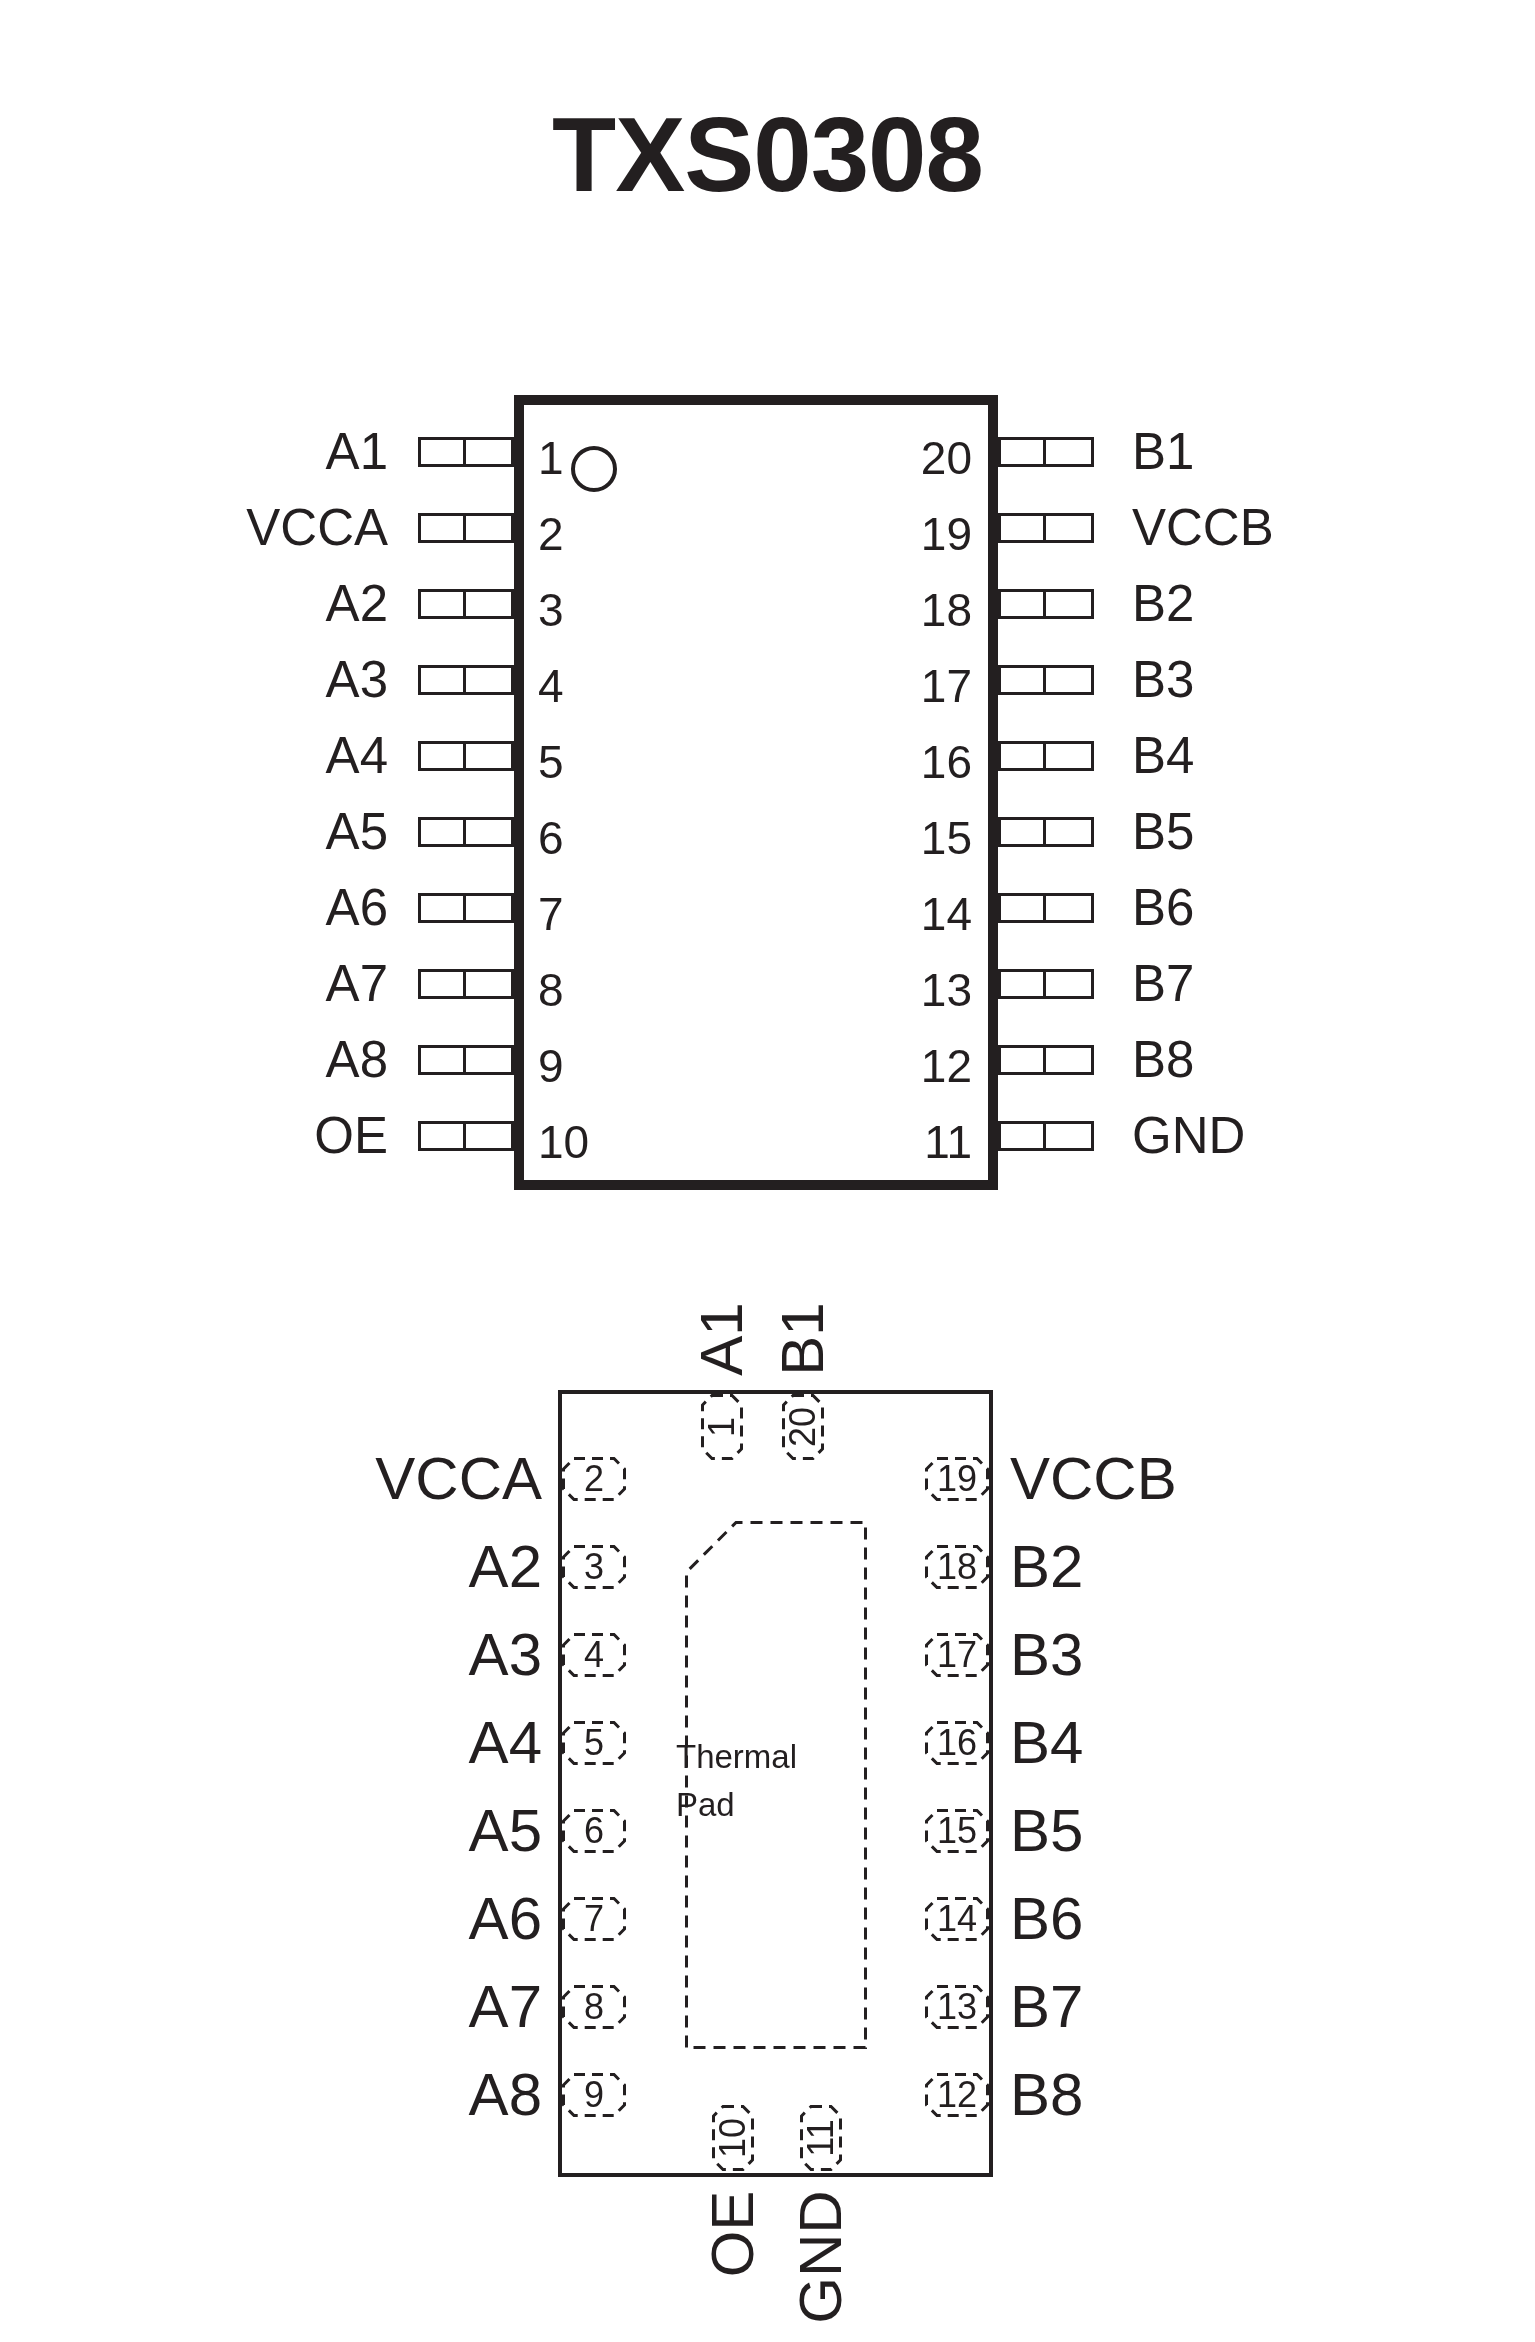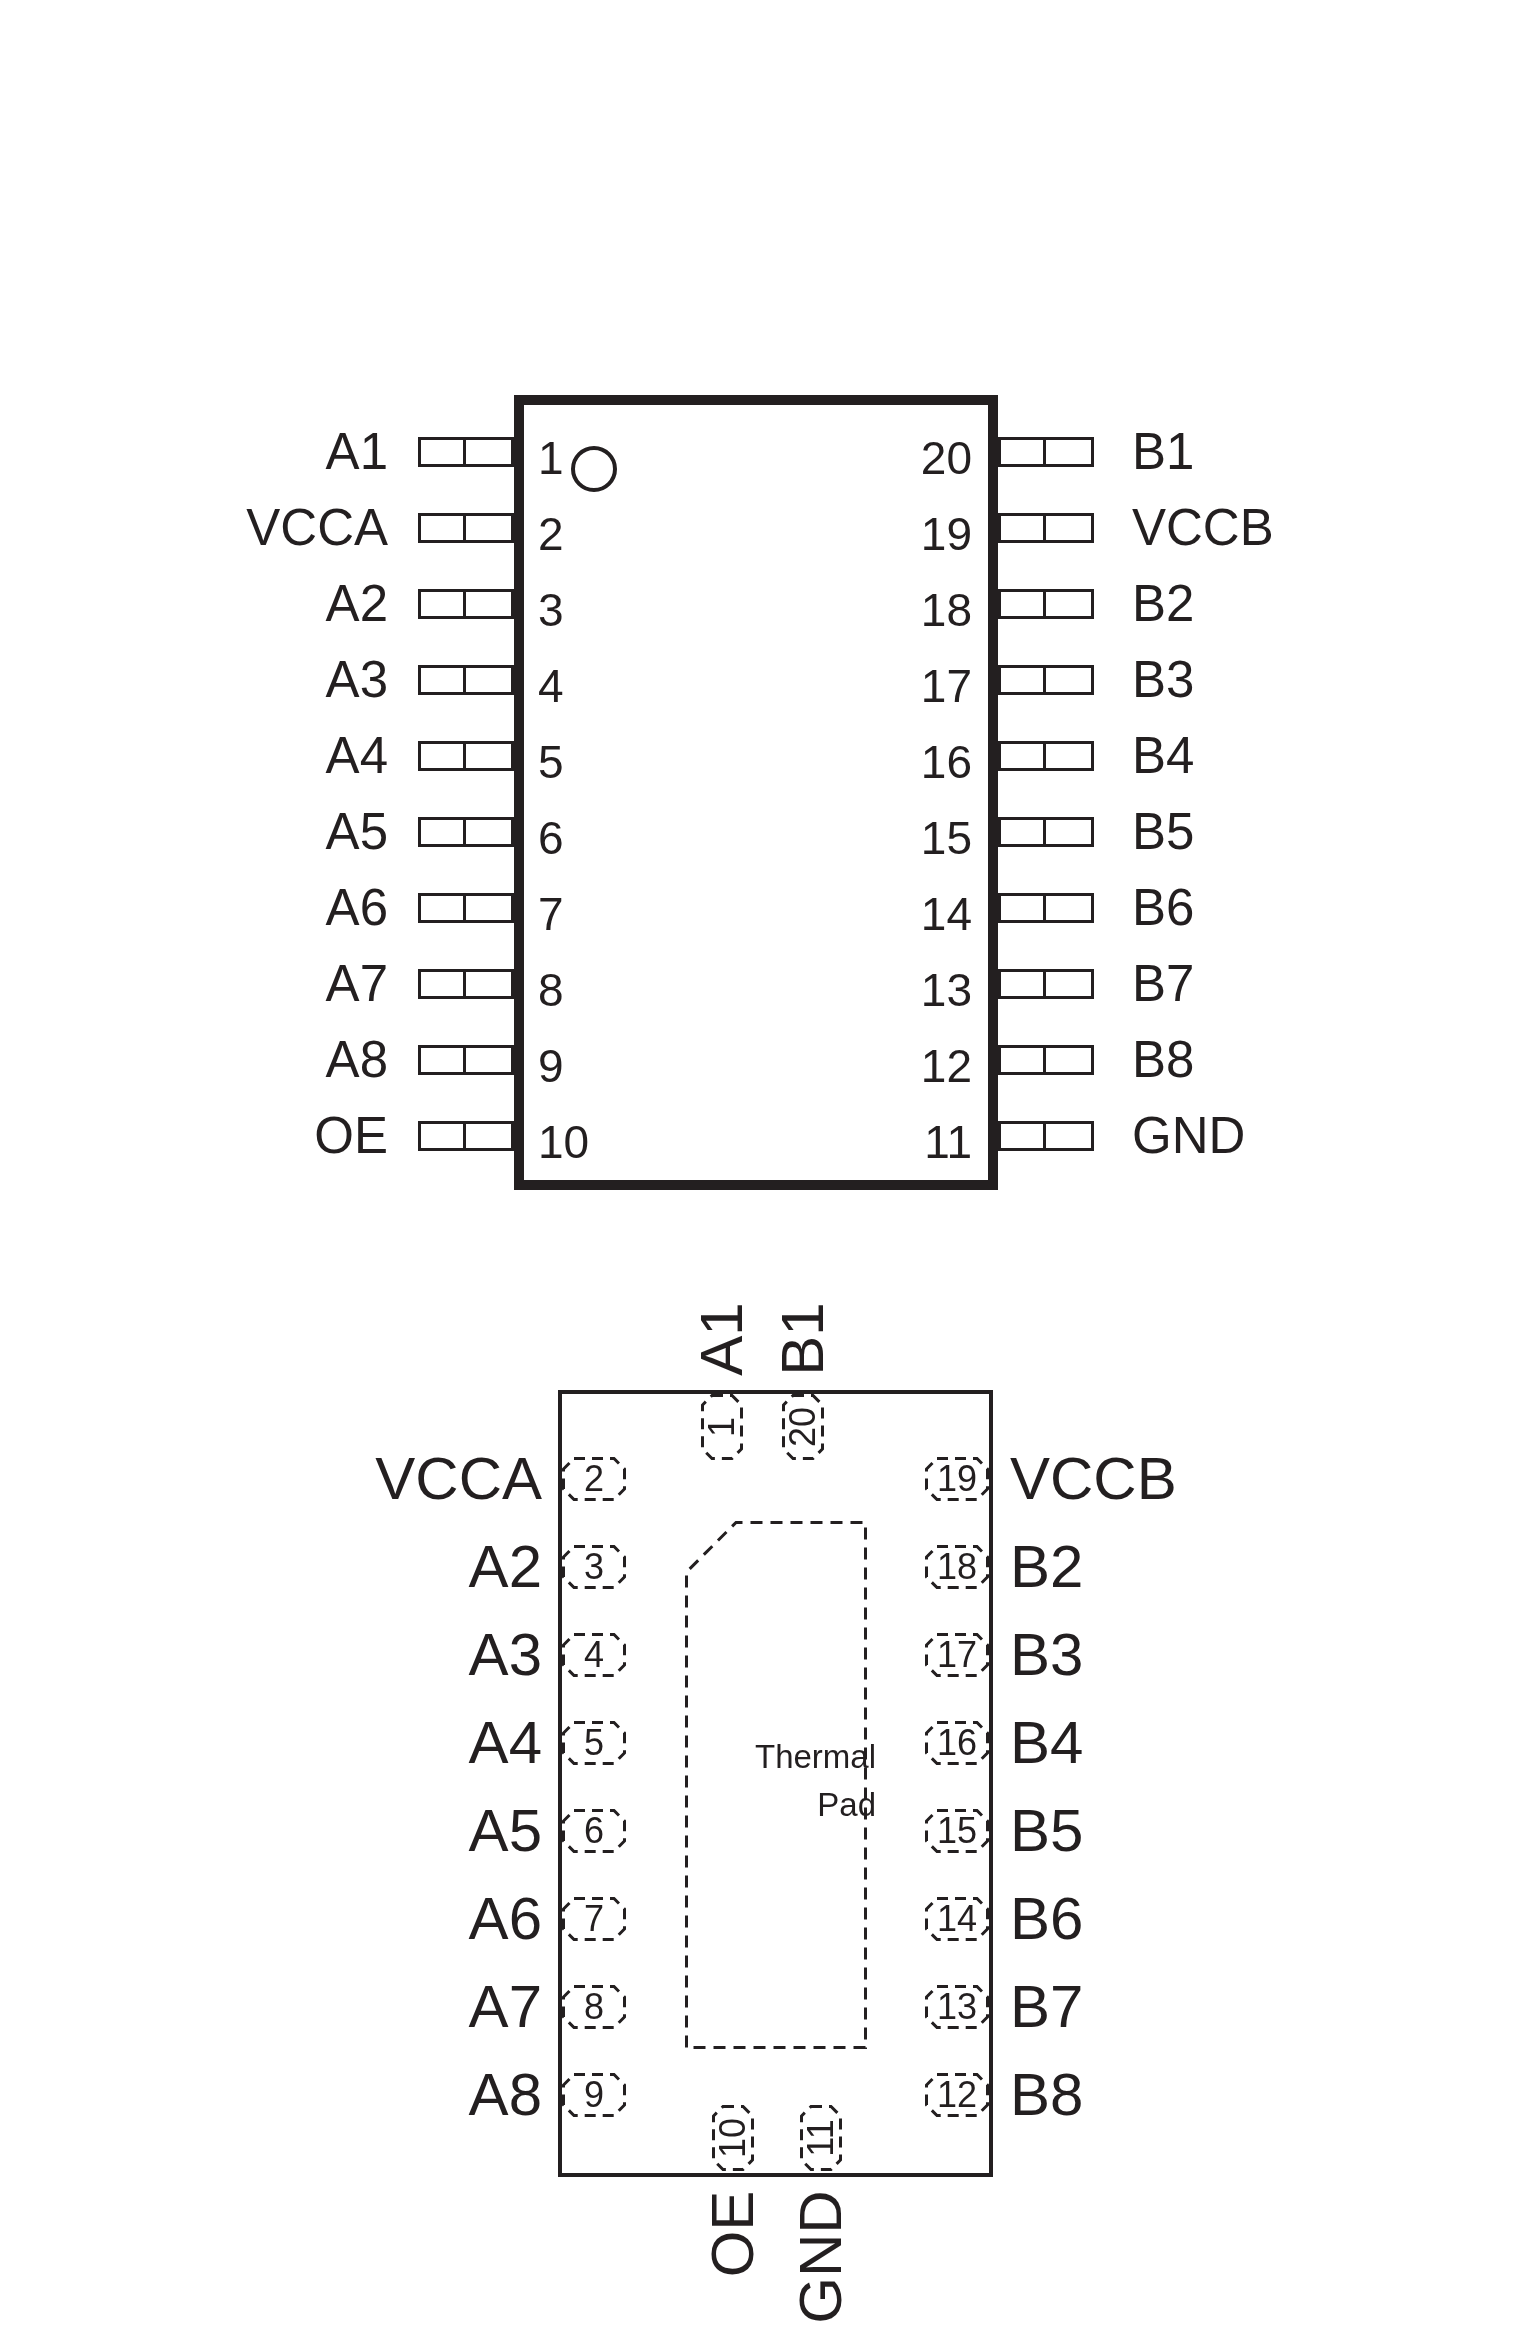--- a/index.html
+++ b/index.html
@@ -4,41 +4,42 @@
 <style>
   html,body{margin:0;padding:0;background:#fff}
   #canvas{position:relative;width:1535px;height:2342px;background:#ffffff;
           font-family:"Liberation Sans",sans-serif;color:#231f20;overflow:hidden}
   .abs{position:absolute}
   .title{font-size:105px;line-height:110px;font-weight:bold;text-align:center;letter-spacing:-1px}
   .t-lbl{font-size:51px;line-height:60px;white-space:nowrap}
   .t-num{font-size:46px;line-height:50px;white-space:nowrap}
   .b-lbl{font-size:60px;line-height:64px;white-space:nowrap}
   .b-num{font-size:36px;line-height:36px;text-align:center;white-space:nowrap}
-  .tp-txt{font-size:33px;line-height:36px;text-align:right}
+  .tp-txt{font-size:33px;line-height:36px;text-align:left}
   .ra{text-align:right}.ca{text-align:center}
   .rot{transform:rotate(-90deg)}
   .pkg-top{left:514px;top:395px;width:464px;height:775px;border:10px solid #231f20;background:#fff}
   .pkg-bot{left:558px;top:1390px;width:427px;height:779px;border:4px solid #231f20;background:#fff}
   .circle{left:571px;top:446px;width:38px;height:38px;border:4px solid #231f20;border-radius:50%}
   .lead{width:90px;height:24px;border:3px solid #231f20;background:#fff}
   .lead>div{width:45px;height:100%;border-right:3px solid #231f20;box-sizing:border-box}
 </style>
 </head>
 <body>
 
 <div id="canvas">
 
   <svg width="0" height="0" style="position:absolute">
     <defs>
       <polygon id="padH" points="12,1.5 52,1.5 62.5,12 62.5,32 52,42.5 12,42.5 1.5,32 1.5,12" fill="none" stroke="#231f20" stroke-width="3" stroke-dasharray="11 7"></polygon>
       <polygon id="padV" points="11,1.5 31,1.5 40.5,11 40.5,55 31,64.5 11,64.5 1.5,55 1.5,11" fill="none" stroke="#231f20" stroke-width="3" stroke-dasharray="11 7"></polygon>
     </defs>
   </svg>
 
+  <div class="abs title" style="left:0;top:100px;width:1535px">TXS0308</div>
 
   <div class="abs pkg-top"></div>
   <div class="abs circle"></div>
 
   <div class="abs t-lbl ra" style="left:128px;top:422px;width:260px">A1</div>
   <div class="abs t-lbl ra" style="left:128px;top:498px;width:260px">VCCA</div>
   <div class="abs t-lbl ra" style="left:128px;top:574px;width:260px">A2</div>
   <div class="abs t-lbl ra" style="left:128px;top:650px;width:260px">A3</div>
   <div class="abs t-lbl ra" style="left:128px;top:726px;width:260px">A4</div>
   <div class="abs t-lbl ra" style="left:128px;top:802px;width:260px">A5</div>

